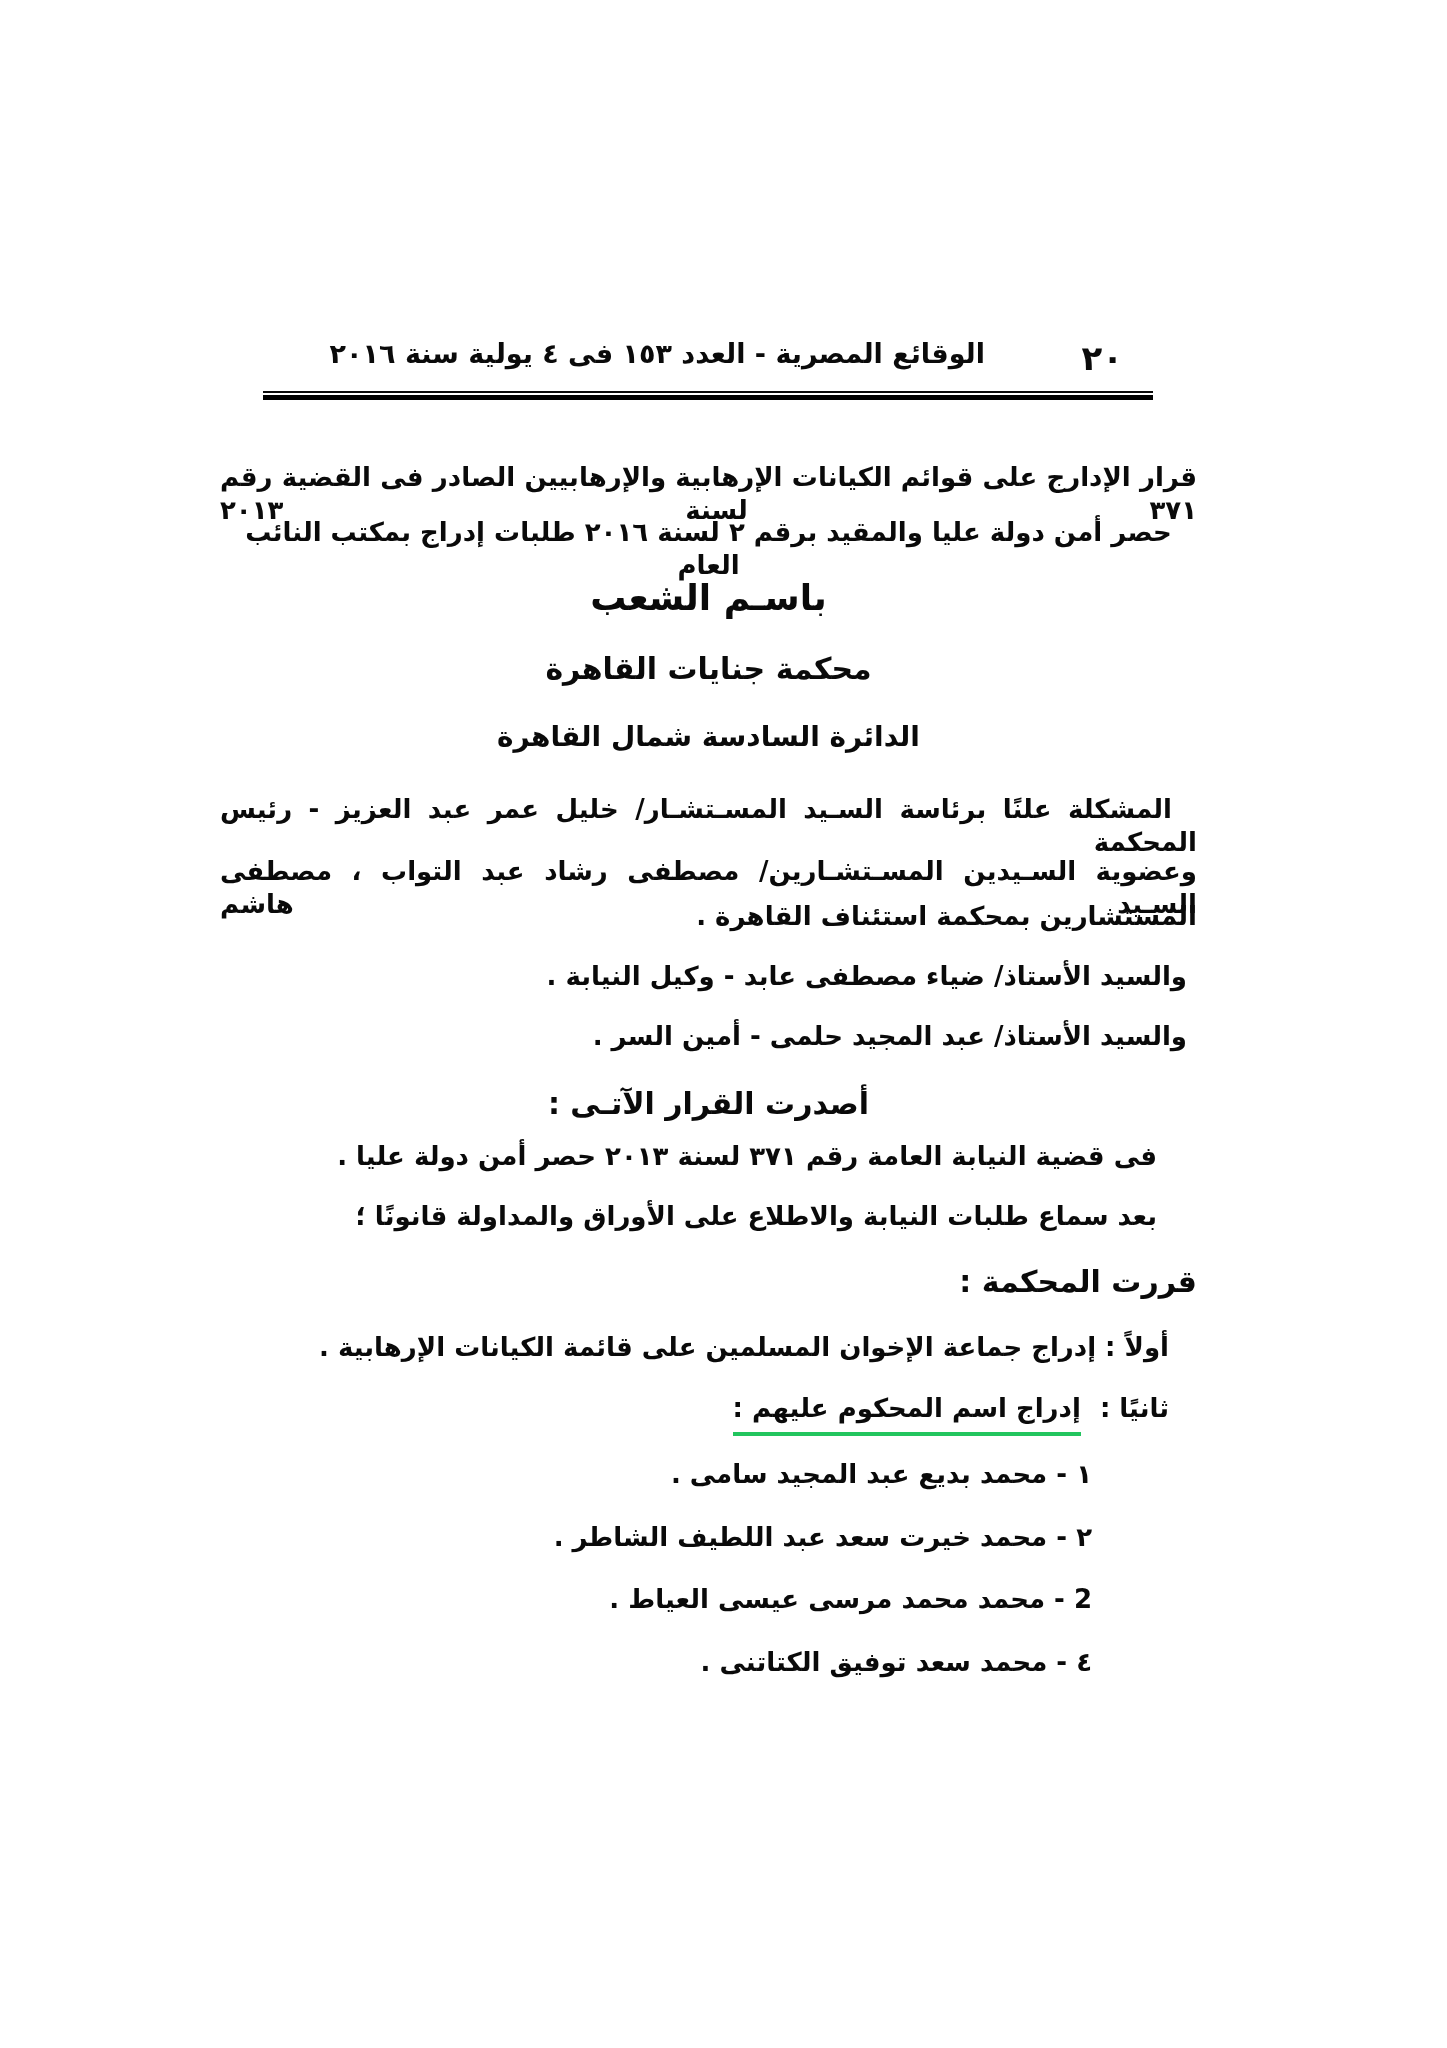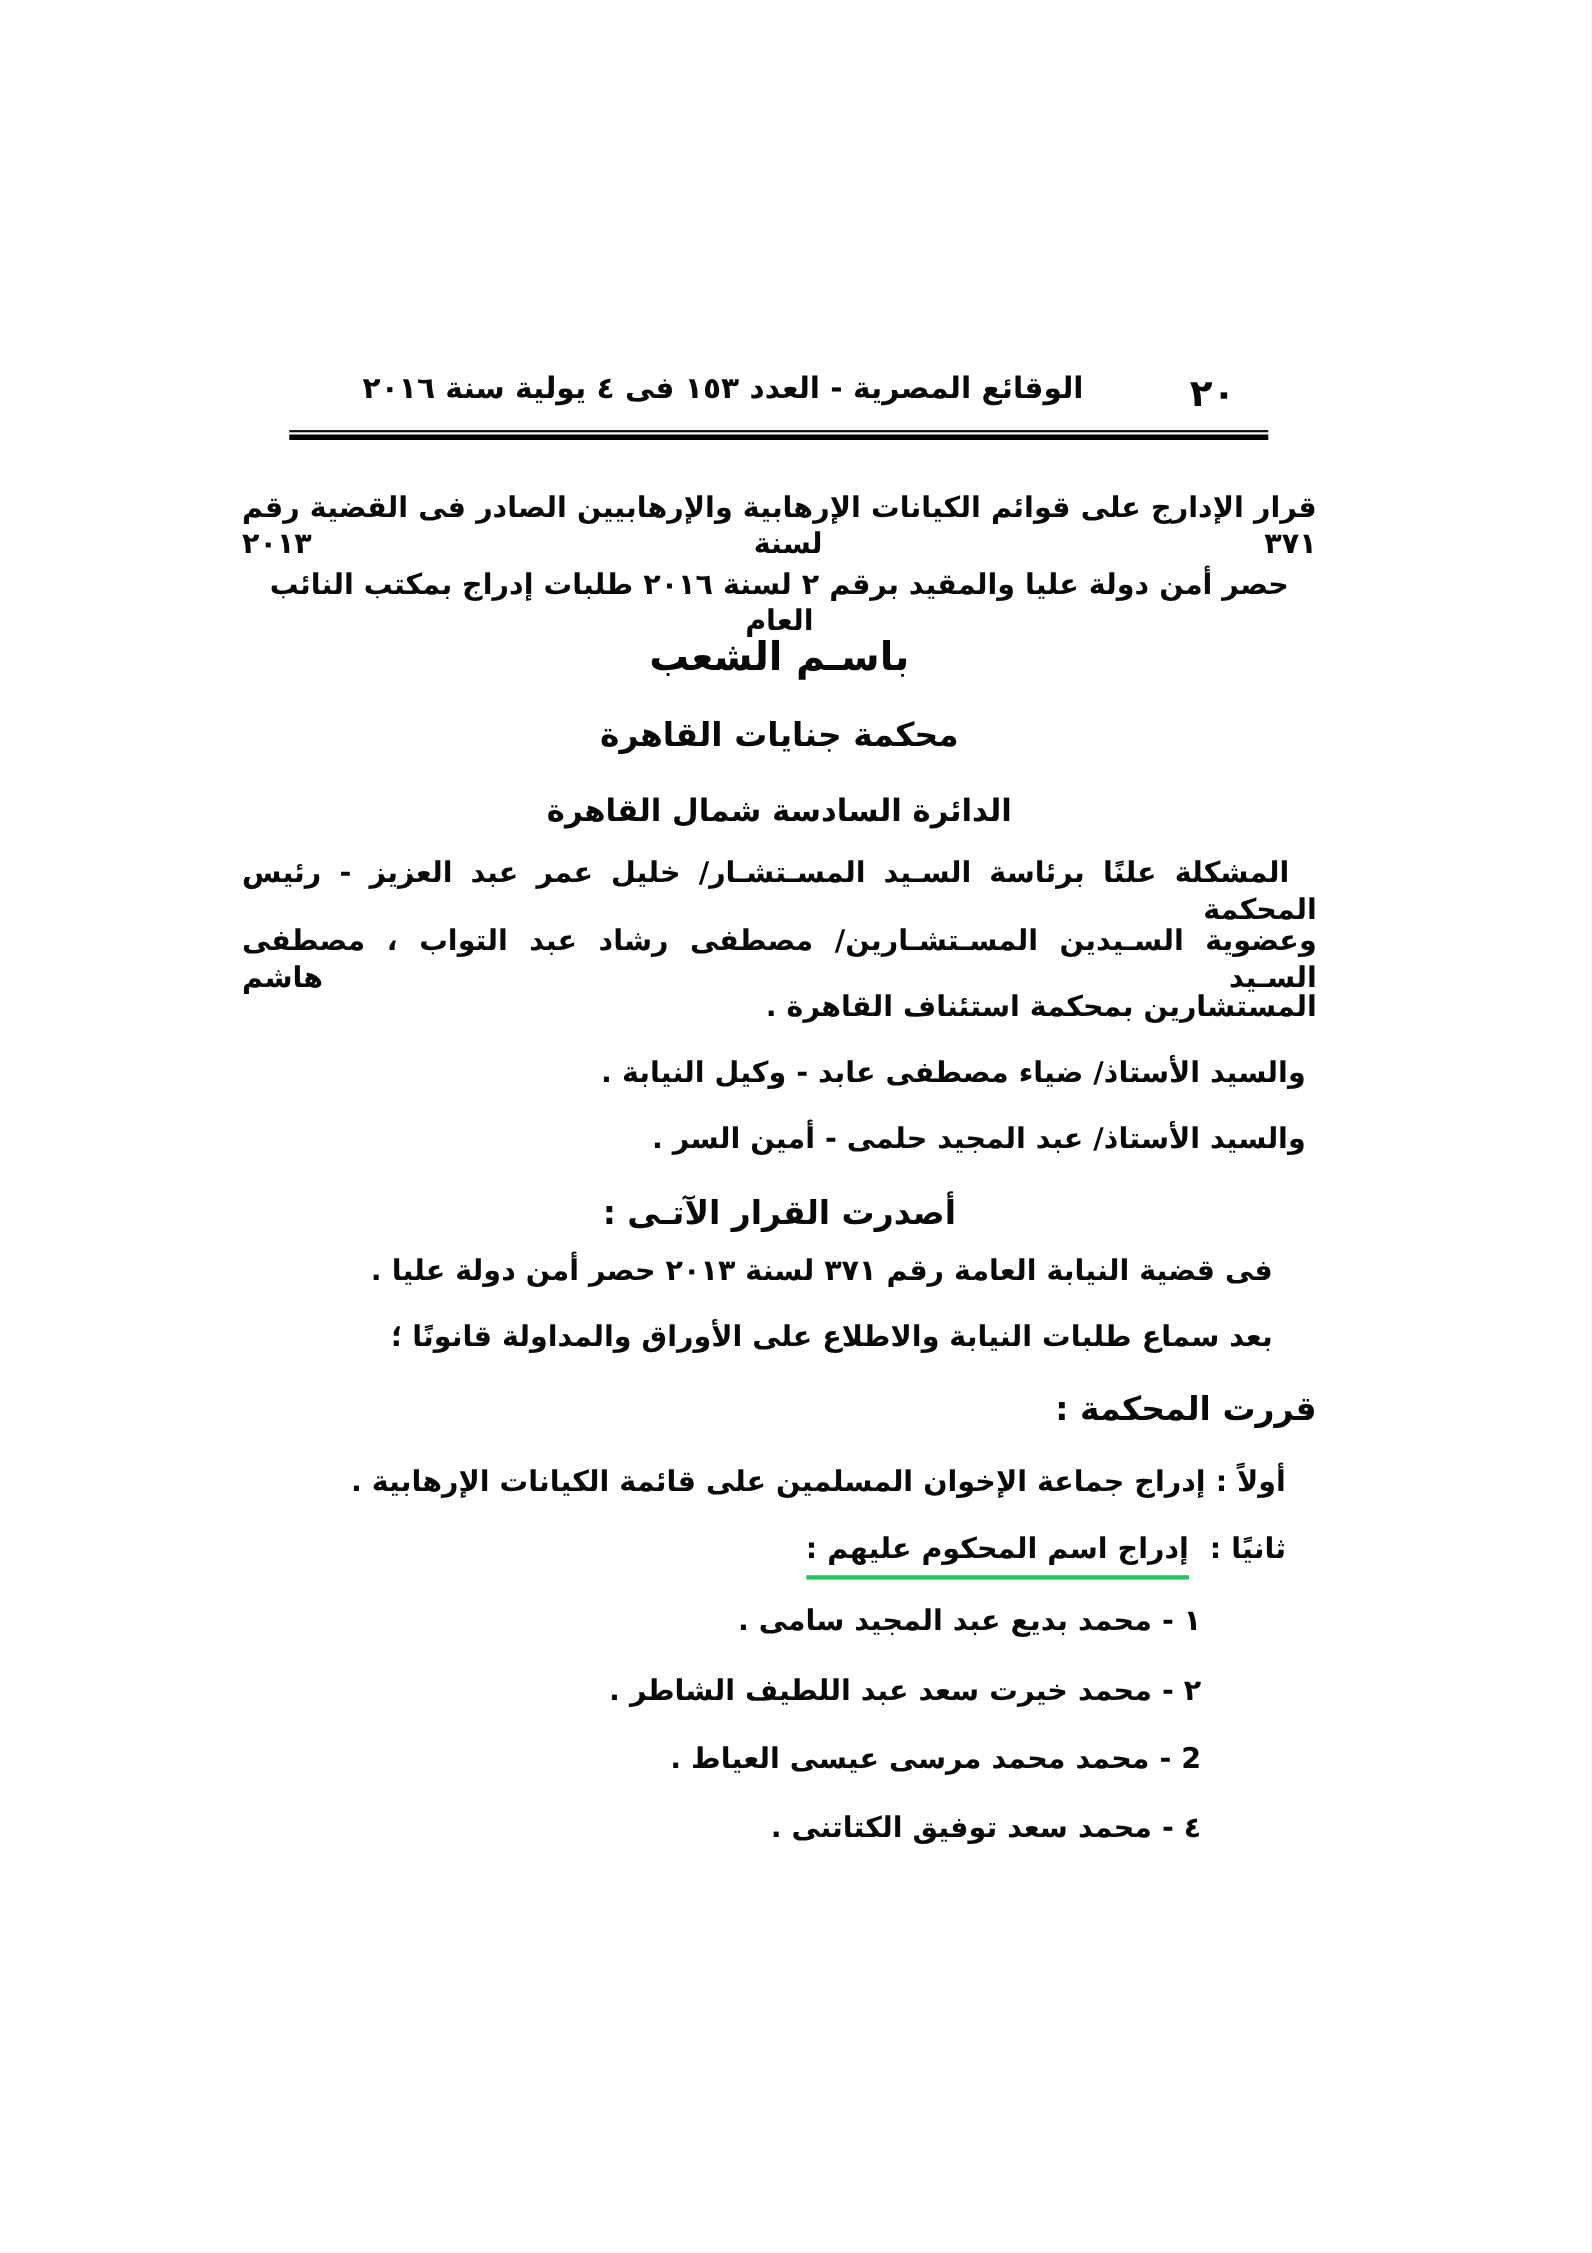--- a/index.html
+++ b/index.html
@@ -29,21 +29,21 @@
     border-top:2px solid #0a0a0a;
     border-bottom:5px solid #000000;
     background:transparent;
   }
   .line{
     left:250px;right:250px;
     font-size:26px;font-weight:bold;
     line-height:1.25;
     text-align:right;
   }
-  .just{text-align:justify;text-align-last:justify;}
+  .just{text-align:justify;text-align-last:justify;margin-top:15px;}
   .center{text-align:center;}
   .h-big{font-size:36px;}
   .h-mid{font-size:30px;}
   .h-sub{font-size:28px;}
   .ind10{text-indent:10px;}
   .ind25{text-indent:25px;}
   .ind28{text-indent:28px;}
   .ind40{text-indent:40px;}
   .list-item{padding-right:105px;}
   .uline{

